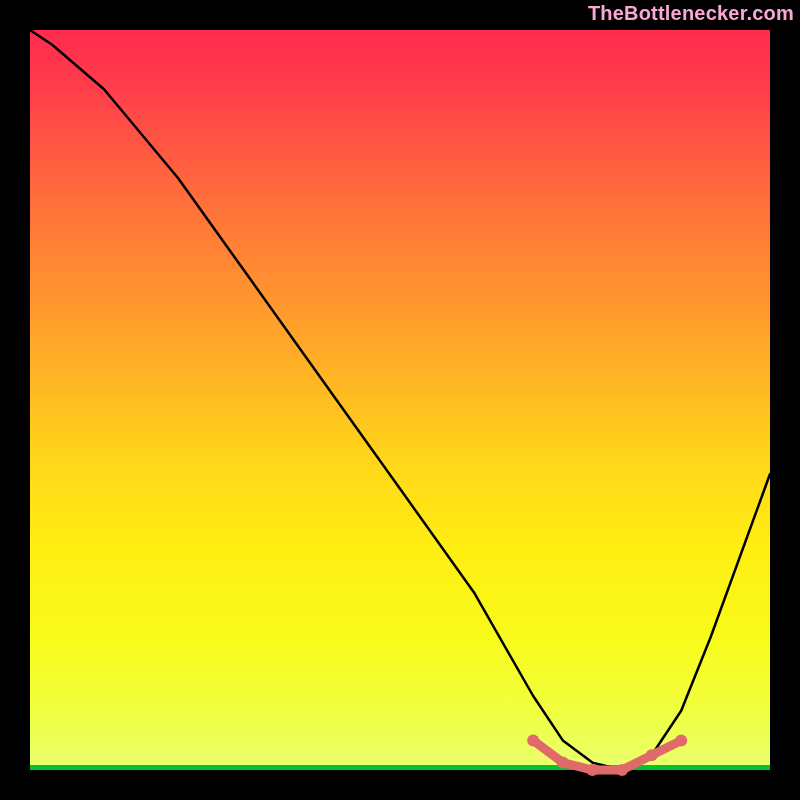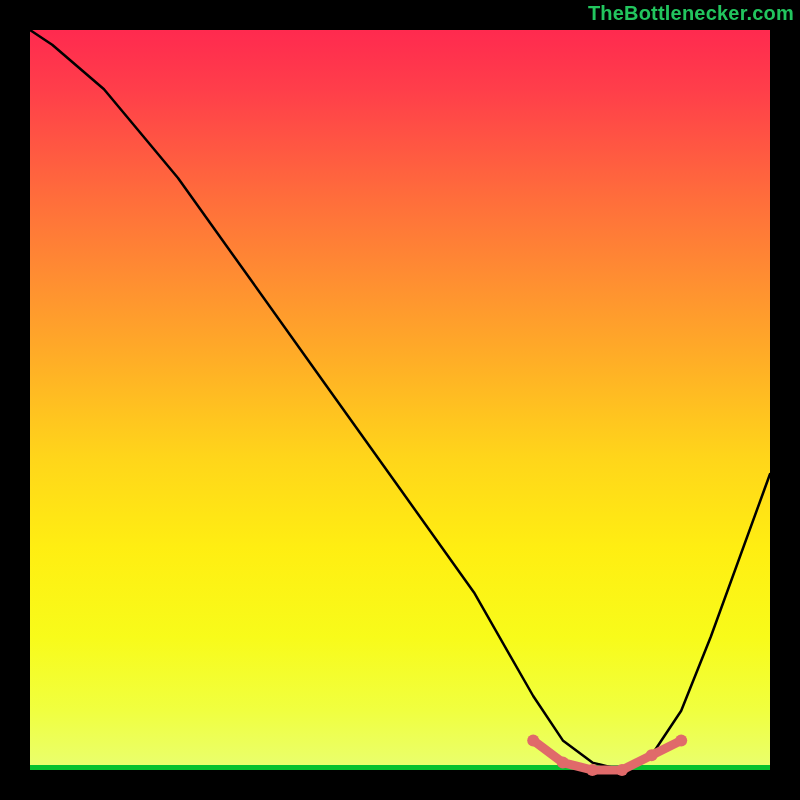--- a/index.html
+++ b/index.html
@@ -10,21 +10,21 @@
     height: 800px;
     background: #000;
   }
   .attribution {
     position: absolute;
     top: 2px;
     right: 6px;
     font-family: Arial, Helvetica, sans-serif;
     font-size: 20px;
     font-weight: 600;
-    color: #22c55e;
+    color: #f9a8d4;
     letter-spacing: 0.2px;
   }
   .plot-area {
     position: absolute;
     left: 30px;
     top: 30px;
     width: 740px;
     height: 740px;
     
     background:

